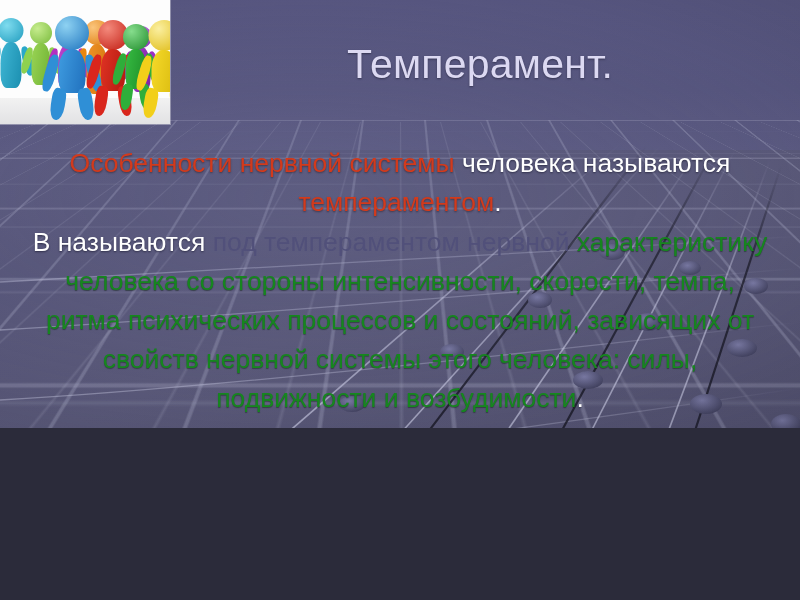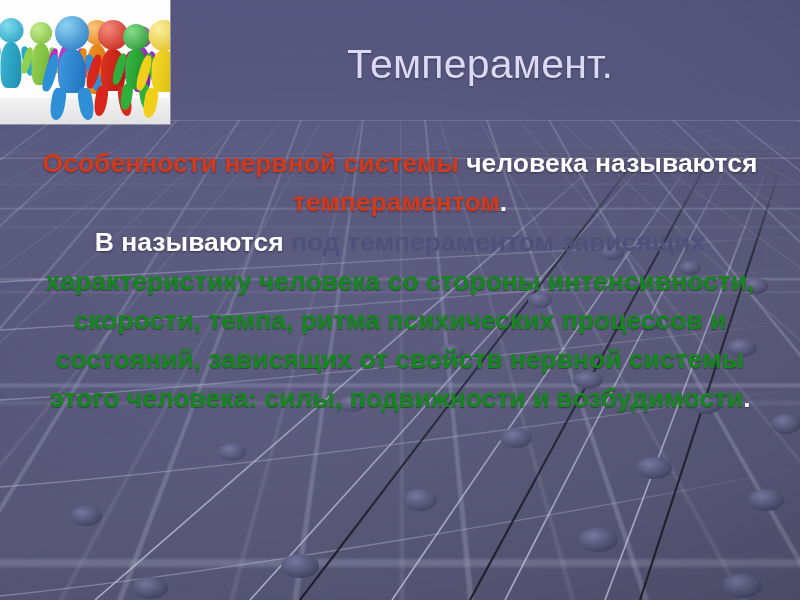--- a/index.html
+++ b/index.html
@@ -3,21 +3,21 @@
 <meta charset="utf-8">
 <style>
   html, body {
     margin: 0;
     padding: 0;
     background: #2b2b3a;
   }
   #slide {
     position: relative;
     width: 800px;
-    height: 600px;
+    height: 428px;
     overflow: hidden;
     font-family: "Liberation Sans", sans-serif;
     background: #5a597f;
   }
 
   
   .bg-base {
     position: absolute;
     inset: 0;
     background:
@@ -123,21 +123,20 @@
 
   
   .body-block {
     position: absolute;
     left: 28px;
     top: 144px;
     width: 744px;
     text-align: center;
     font-size: 26.5px;
     line-height: 39px;
-    font-weight: bold;
   }
   .para { margin: 0; }
   .para + .para { margin-top: 1px; }
 
   .t-white  { color: #ffffff;  text-shadow: 0 1px 2px rgba(20,20,40,0.6); }
   .t-red    { color: #d23a1c;  text-shadow: 0 1px 2px rgba(30,10,10,0.45); }
   .t-green  { color: #16861f;  text-shadow: 0 1px 1px rgba(10,30,10,0.45); }
   .t-faded  { color: #51507a;  text-shadow: none; }
 </style>
 </head>
@@ -293,18 +292,18 @@
 
   <div class="title">Темперамент.</div>
 
   <div class="body-block">
 
     <p class="para">
       <span class="t-red">Особенности нервной системы </span><span class="t-white">человека называются </span><span class="t-red">темпераментом</span><span class="t-white">.</span>
     </p>
 
     <p class="para">
-      <span class="t-white">В называются </span><span class="t-faded">под темпераментом зависящих </span><span class="t-green">характеристику человека со стороны интенсивности, скорости, темпа, ритма психических процессов и состояний, зависящих от свойств нервной системы этого человека: силы, подвижности и возбудимости</span><span class="t-white">.</span>
+      <span class="t-white">В называются </span><span class="t-faded">под темпераментом нервной </span><span class="t-green">характеристику человека со стороны интенсивности, скорости, темпа, ритма психических процессов и состояний, зависящих от свойств нервной системы этого человека: силы, подвижности и возбудимости</span><span class="t-white">.</span>
     </p>
 
   </div>
 
 </div>
 
 </body></html>

